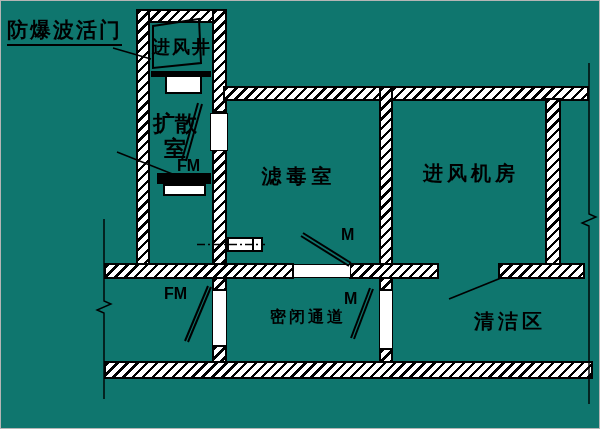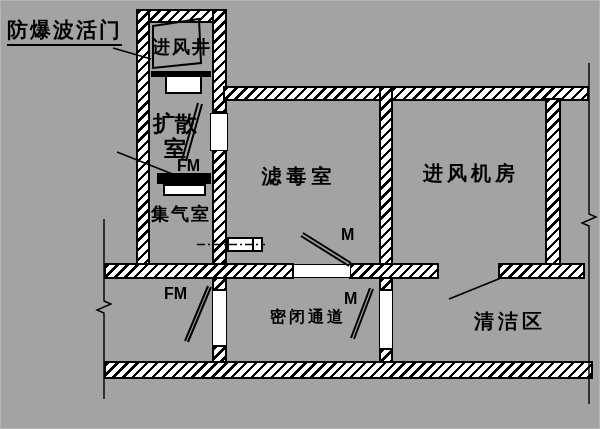--- a/index.html
+++ b/index.html
@@ -1,17 +1,17 @@
 <!DOCTYPE html>
 <html><head>
 <meta charset="utf-8">
 <style>
   html,body{margin:0;padding:0;background:#fff;}
   .stage{
-    position:relative;width:600px;height:429px;background:#a3a3a3;
+    position:relative;width:600px;height:429px;background:#0f766e;
     border:1px solid #b5b5b5;box-sizing:border-box;overflow:hidden;
     font-family:"Liberation Sans", sans-serif;color:#000;
   }
   
   .wall{
     position:absolute;box-sizing:border-box;border:2px solid #000;
     background:repeating-linear-gradient(135deg,#000 0,#000 2.4px,#fff 2.4px,#fff 7px);
   }
   
   .opening{position:absolute;box-sizing:border-box;background:#fff;border:1px solid #000;}
@@ -89,21 +89,20 @@
       <path d="M588,62 V213 L595,216 L581,222 L588,225 V403" stroke-width="1.4"></path>
     </g>
   </svg>
 
   <div class="lbl underlined" style="left:6px;top:17px;font-size:21px;letter-spacing:2px;">防爆波活门</div>
 
   <div class="lbl center" style="left:147px;top:36px;width:68px;font-size:18px;letter-spacing:2px;">进风井</div>
   <div class="lbl center pre" style="left:145px;top:110px;width:58px;font-size:22px;line-height:25px;">扩散
 室</div>
   <div class="lbl" style="left:176px;top:156px;font-size:16px;">FM</div>
-  <div class="lbl center" style="left:143px;top:203px;width:74px;font-size:18px;letter-spacing:2px;">集气室</div>
   <div class="lbl center" style="left:405px;top:161px;width:130px;font-size:20px;letter-spacing:4px;">进风机房</div>
   <div class="lbl center" style="left:248px;top:164px;width:100px;font-size:20px;letter-spacing:5px;">滤毒室</div>
   <div class="lbl" style="left:340px;top:225px;font-size:16px;">M</div>
   <div class="lbl" style="left:163px;top:284px;font-size:16px;">FM</div>
   <div class="lbl center" style="left:225px;top:307px;width:120px;font-size:16px;letter-spacing:3px;text-align:right;">密闭通道</div>
   <div class="lbl" style="left:343px;top:289px;font-size:16px;">M</div>
   <div class="lbl center" style="left:456px;top:309px;width:106px;font-size:20px;letter-spacing:4px;">清洁区</div>
 
 
 </div>

